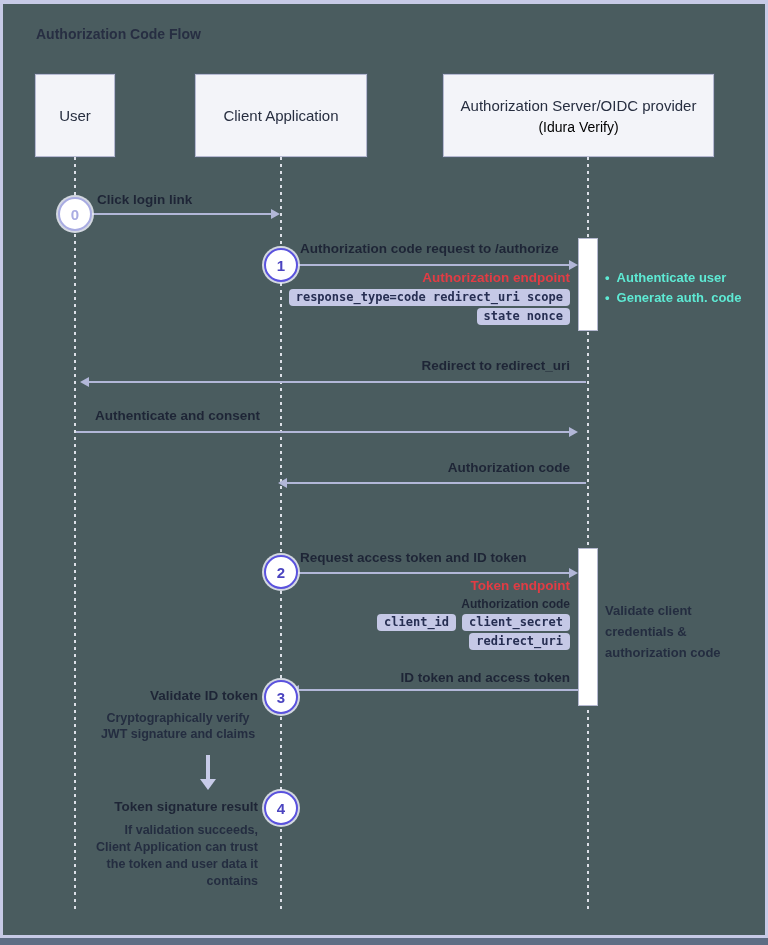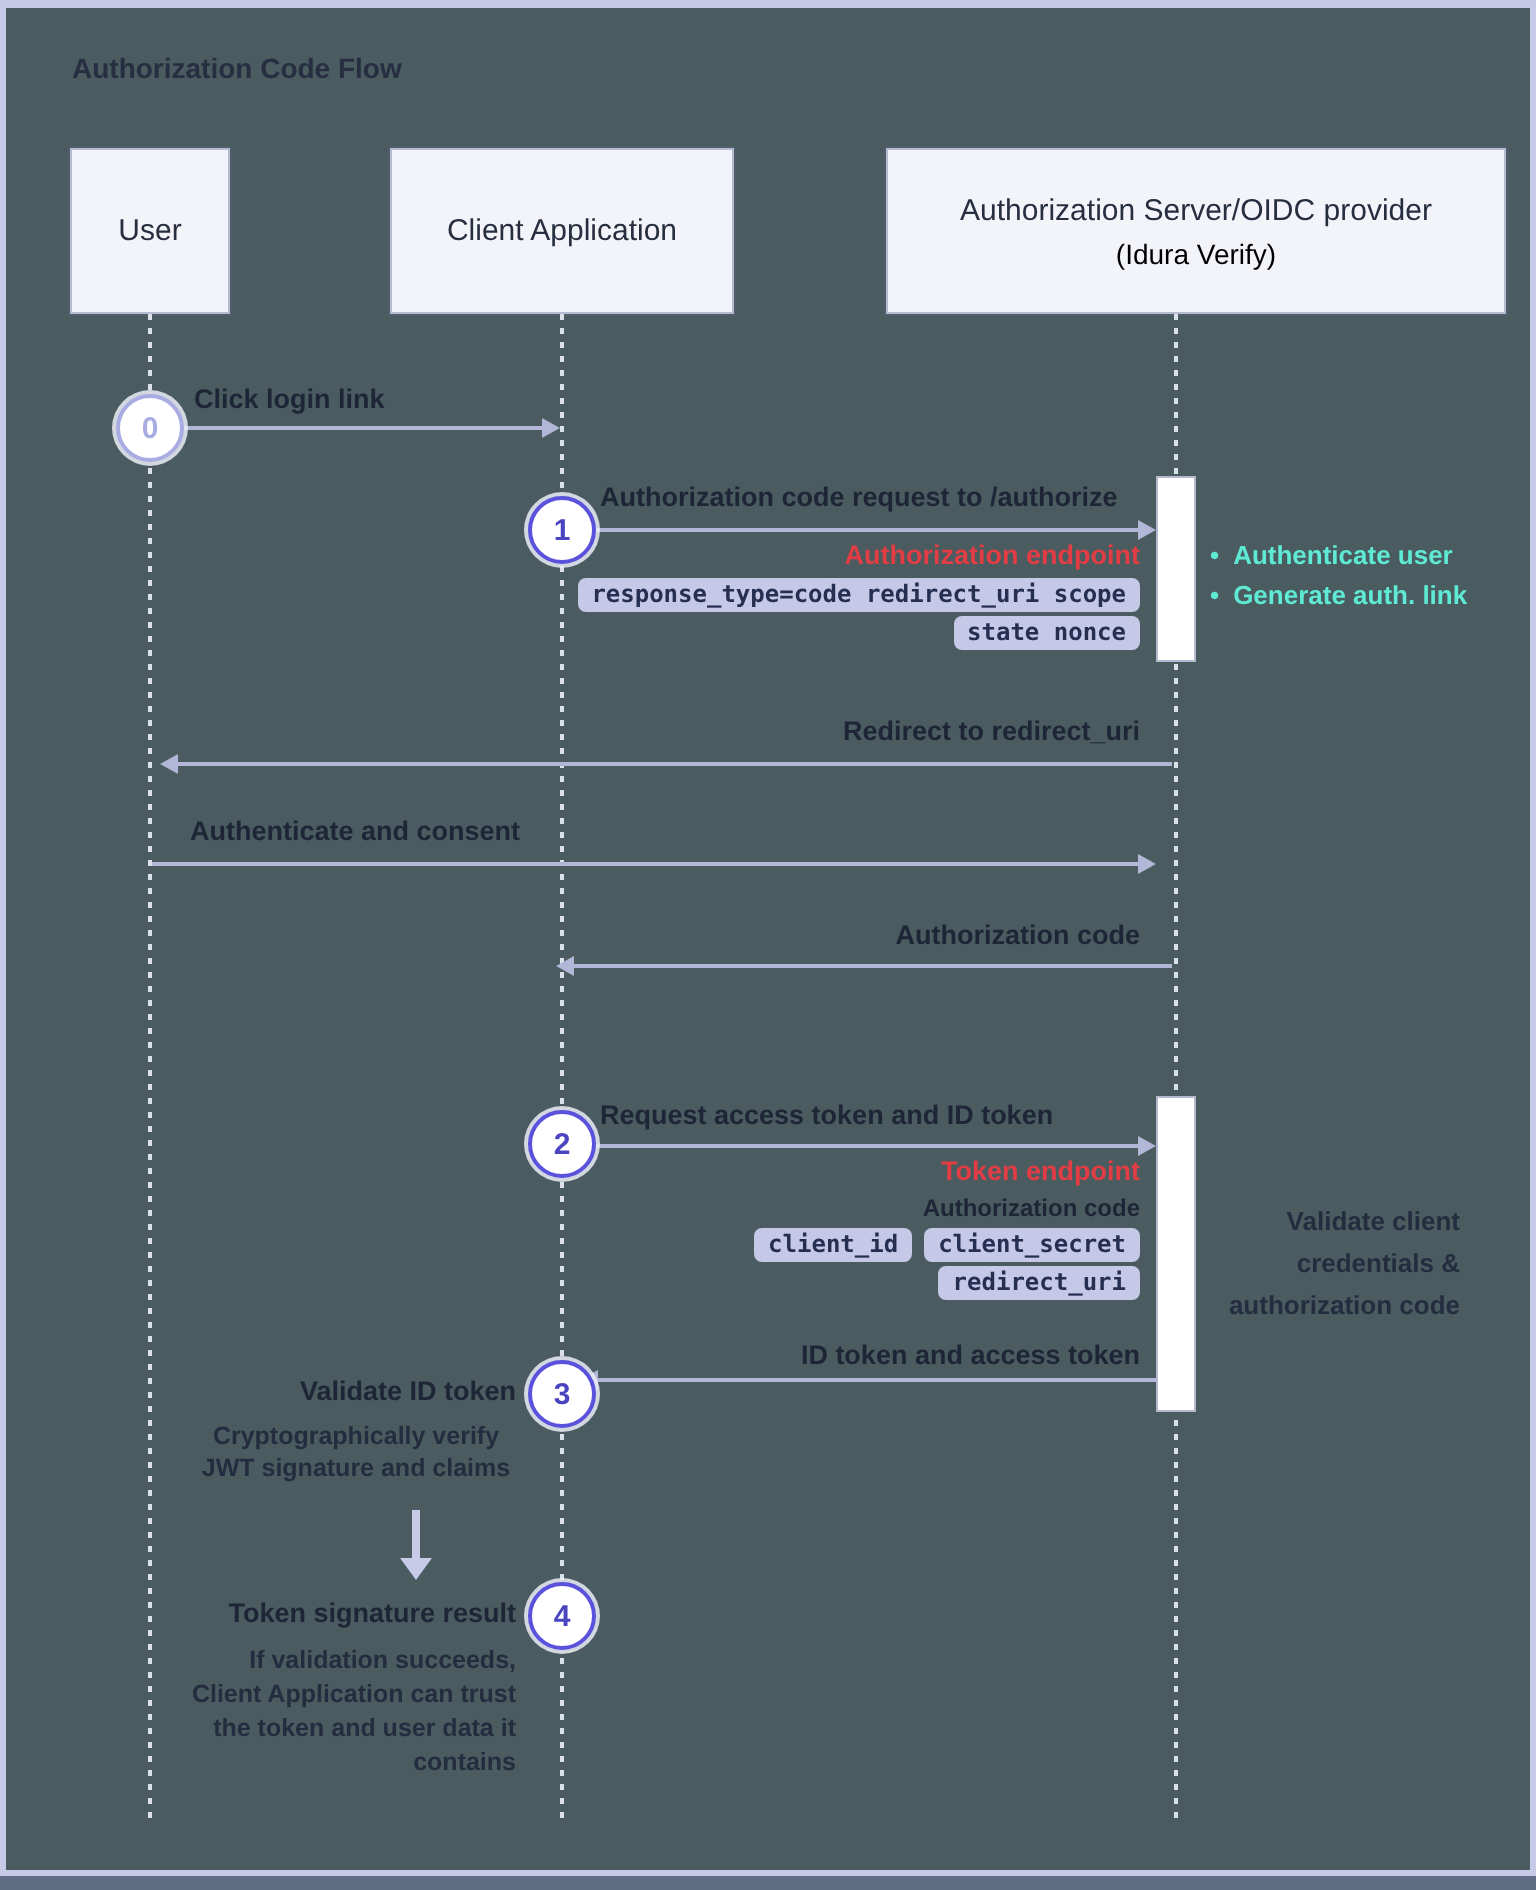--- a/index.html
+++ b/index.html
@@ -70,21 +70,21 @@
   .msg{
     position:absolute;font-size:13.5px;font-weight:bold;color:#1e2536;
     white-space:nowrap;z-index:5;
   }
   .msg.red{color:#e23c44;}
   .msg.right{text-align:right;}
   .smalllbl{position:absolute;font-size:12px;font-weight:bold;color:#1e2536;white-space:nowrap;z-index:5;}
 
   .note{
     position:absolute;font-size:12.5px;font-weight:bold;color:#242d40;
-    line-height:1.25;z-index:5;text-align:right;
+    line-height:1.25;z-index:5;
   }
   .note.r{text-align:right;}
 
   .bullets{position:absolute;left:605px;top:270px;display:flex;flex-direction:column;gap:5px;z-index:5;}
   .bullets .b{font-size:13px;font-weight:bold;color:#5eead4;white-space:nowrap;}
   .bullets .dot{margin-right:7px;}
 
   .pillrow{position:absolute;display:flex;gap:6px;justify-content:flex-end;z-index:5;}
   .pill{
     background:#c5c8e6;color:#262e52;border-radius:4px;
@@ -106,21 +106,21 @@
 <div class="stage">
 
   <div class="title">Authorization Code Flow</div>
 
   <div class="actor" style="left:195px;width:172px;">
     <div class="name">Client Application</div>
   </div>
   <div class="actor" style="left:35px;width:80px;">
     <div class="name">User</div>
   </div>
-  <div class="actor" style="left:443px;width:310px;">
+  <div class="actor" style="left:443px;width:271px;">
     <div class="name">Authorization Server/OIDC provider</div>
     <div class="sub">(Idura Verify)</div>
   </div>
 
   <div class="lifeline" style="left:74px;"></div>
   <div class="lifeline" style="left:280px;"></div>
   <div class="lifeline" style="left:587px;"></div>
 
   <div class="activation" style="top:238px;height:93px;"></div>
   <div class="activation" style="top:548px;height:158px;"></div>
@@ -134,21 +134,21 @@
   <div class="stepcircle" style="left:264px;top:248px;">1</div>
   <div class="msg red right" style="right:198px;top:270px;">Authorization endpoint</div>
   <div class="pillrow" style="right:198px;top:289px;">
     <span class="pill">response_type=code redirect_uri scope</span>
   </div>
   <div class="pillrow" style="right:198px;top:308px;">
     <span class="pill">state nonce</span>
   </div>
   <div class="bullets">
     <div class="b"><span class="dot">•</span><span>Authenticate user</span></div>
-    <div class="b"><span class="dot">•</span><span>Generate auth. link</span></div>
+    <div class="b"><span class="dot">•</span><span>Generate auth. code</span></div>
   </div>
 
   <div class="msg right" style="right:198px;top:358px;">Redirect to redirect_uri</div>
   <div class="arrow head-left" style="left:88px;top:381px;width:498px;"></div>
 
   <div class="msg" style="left:95px;top:408px;">Authenticate and consent</div>
   <div class="arrow head-right" style="left:76px;top:431px;width:494px;"></div>
 
   <div class="msg right" style="right:198px;top:460px;">Authorization code</div>
   <div class="arrow head-left" style="left:286px;top:482px;width:300px;"></div>

